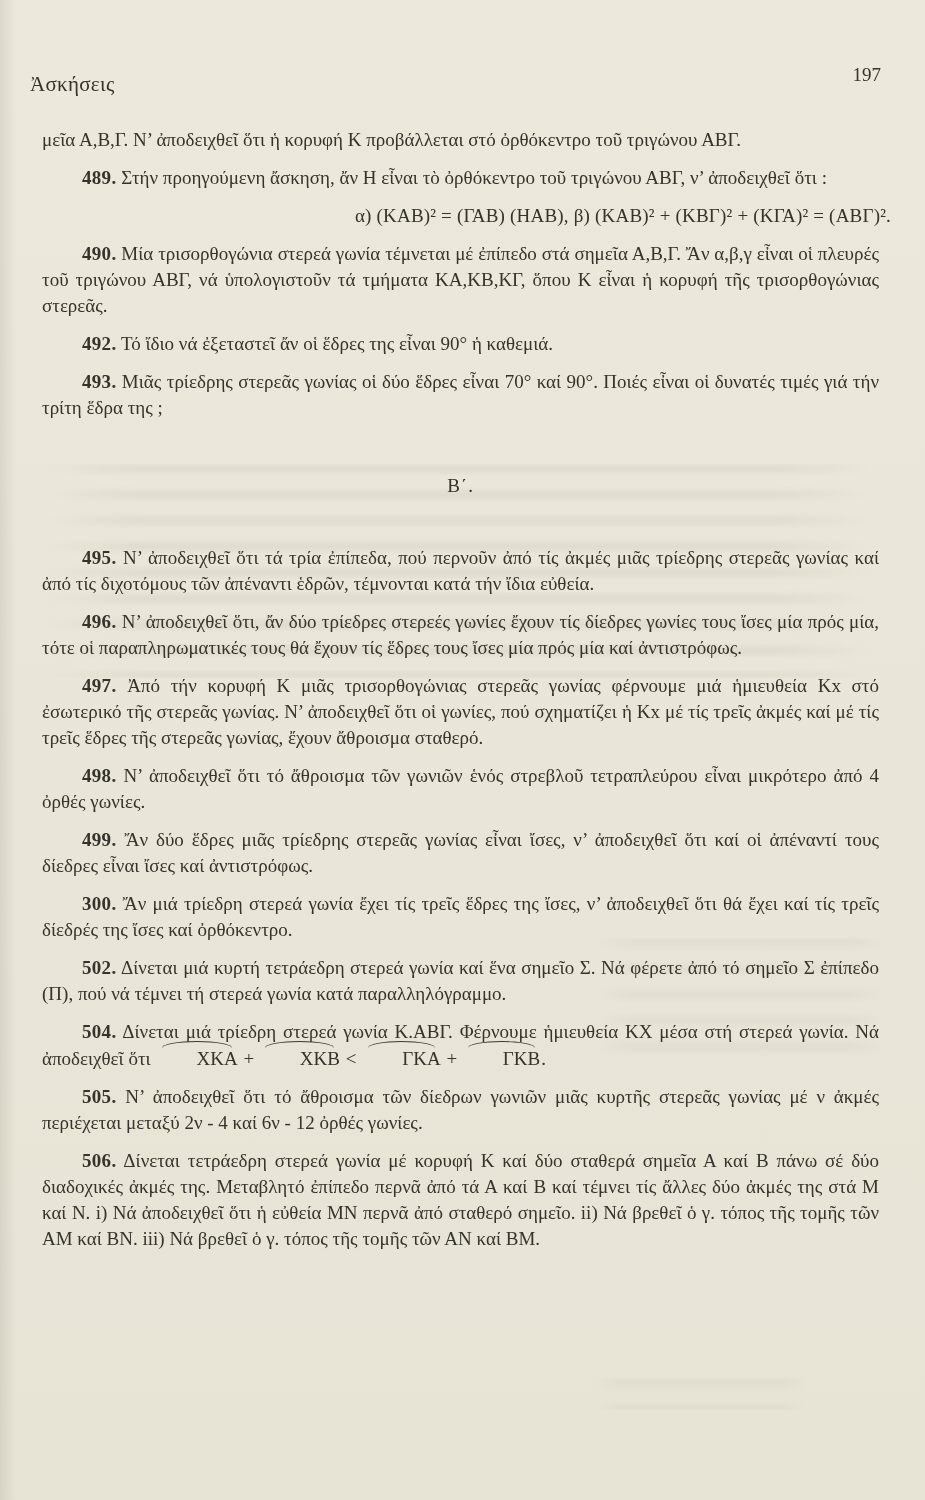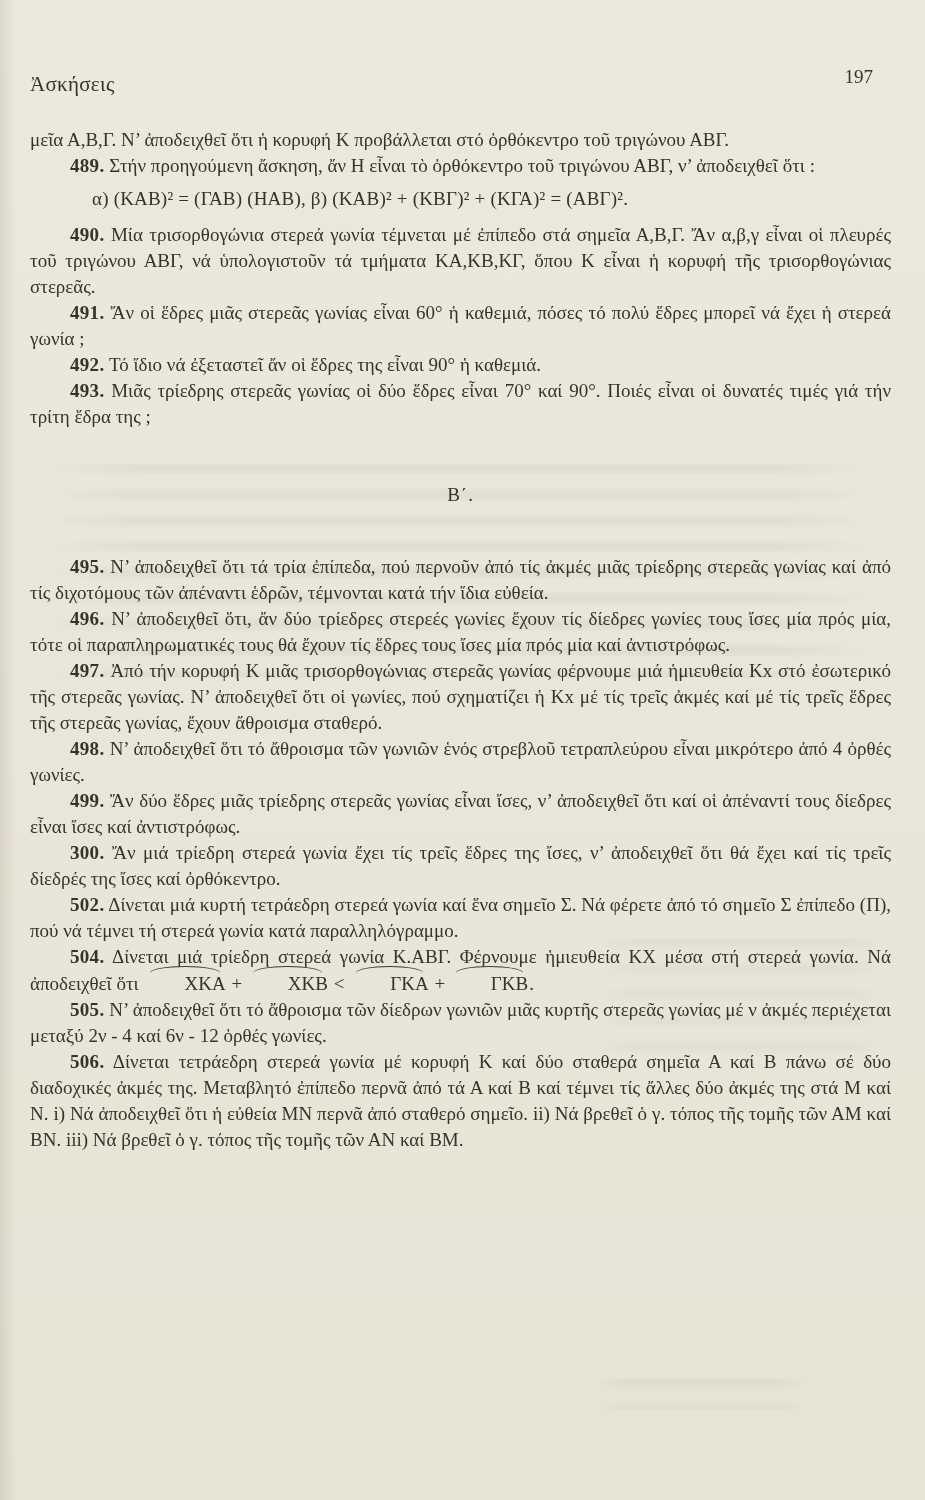--- a/index.html
+++ b/index.html
@@ -13,32 +13,32 @@
     overflow:hidden;
   }
   
   body::before{
     content:"";position:absolute;left:0;top:0;bottom:0;width:16px;
     background:linear-gradient(90deg,rgba(70,65,50,.10),rgba(70,65,50,0));
     pointer-events:none;
   }
   .page{padding:72px 34px 0 30px;position:relative;z-index:2;}
   .header-row{
-    display:flex;justify-content:space-between;align-items:center;
+    display:flex;justify-content:space-between;align-items:flex-start;
     margin-bottom:30px;
     gap:48px;
   }
   .header-title{font-size:21px;letter-spacing:.3px;}
-  .page-num{font-size:19px;margin-right:18px;position:relative;top:-8px;}
+  .page-num{font-size:19px;margin-right:10px;position:relative;top:-8px;}
   .body-text{font-size:19px;line-height:26px;text-align:justify;}
-  p{margin:0;text-indent:40px;}
+  p{margin:12px;text-indent:40px;}
   p.no-indent{text-indent:0;}
   .num{font-weight:bold;letter-spacing:.3px;}
   .formula{
-    text-indent:0;text-align:left;
+    text-indent:0;text-align:right;
     margin:7px 0 10px 62px;
     letter-spacing:.2px;
     white-space:nowrap;
   }
   .section-head{
     text-align:center;text-indent:0;
     margin:52px 0 46px 0;
     font-size:19px;letter-spacing:1px;
   }
   
@@ -79,21 +79,20 @@
   <div class="body-text">
 
     <p class="no-indent">μεῖα Α,Β,Γ. Ν’ ἀποδειχθεῖ ὅτι ἡ κορυφή Κ προβάλλεται στό ὀρθόκεντρο τοῦ τριγώνου ΑΒΓ.</p>
 
     <p><span class="num">489.</span> <span>Στήν προηγούμενη ἄσκηση, ἄν Η εἶναι τὸ ὀρθόκεντρο τοῦ τριγώνου ΑΒΓ, ν’ ἀποδειχθεῖ ὅτι :</span></p>
 
     <p class="formula">α) (ΚΑΒ)² = (ΓΑΒ) (ΗΑΒ),   β) (ΚΑΒ)² + (ΚΒΓ)² + (ΚΓΑ)² = (ΑΒΓ)².</p>
 
     <p><span class="num">490.</span> <span>Μία τρισορθογώνια στερεά γωνία τέμνεται μέ ἐπίπεδο στά σημεῖα Α,Β,Γ. Ἄν α,β,γ εἶναι οἱ πλευρές τοῦ τριγώνου ΑΒΓ, νά ὑπολογιστοῦν τά τμήματα ΚΑ,ΚΒ,ΚΓ, ὅπου Κ εἶναι ἡ κορυφή τῆς τρισορθογώνιας στερεᾶς.</span></p>
 
-    <p><span class="num">491.</span> <span>Ἄν οἱ ἕδρες μιᾶς στερεᾶς γωνίας εἶναι 60° ἡ καθεμιά, πόσες τό πολύ ἕδρες μπορεῖ νά ἔχει ἡ στερεά γωνία ;</span></p>
 
     <p><span class="num">492.</span> <span>Τό ἴδιο νά ἐξεταστεῖ ἄν οἱ ἕδρες της εἶναι 90° ἡ καθεμιά.</span></p>
 
     <p><span class="num">493.</span> <span>Μιᾶς τρίεδρης στερεᾶς γωνίας οἱ δύο ἕδρες εἶναι 70° καί 90°. Ποιές εἶναι οἱ δυνατές τιμές γιά τήν τρίτη ἕδρα της ;</span></p>
 
     <p class="section-head">Β΄.</p>
 
 
     <p><span class="num">495.</span> <span>Ν’ ἀποδειχθεῖ ὅτι τά τρία ἐπίπεδα, πού περνοῦν ἀπό τίς ἀκμές μιᾶς τρίεδρης στερεᾶς γωνίας καί ἀπό τίς διχοτόμους τῶν ἀπέναντι ἑδρῶν, τέμνονται κατά τήν ἴδια εὐθεία.</span></p>
 

